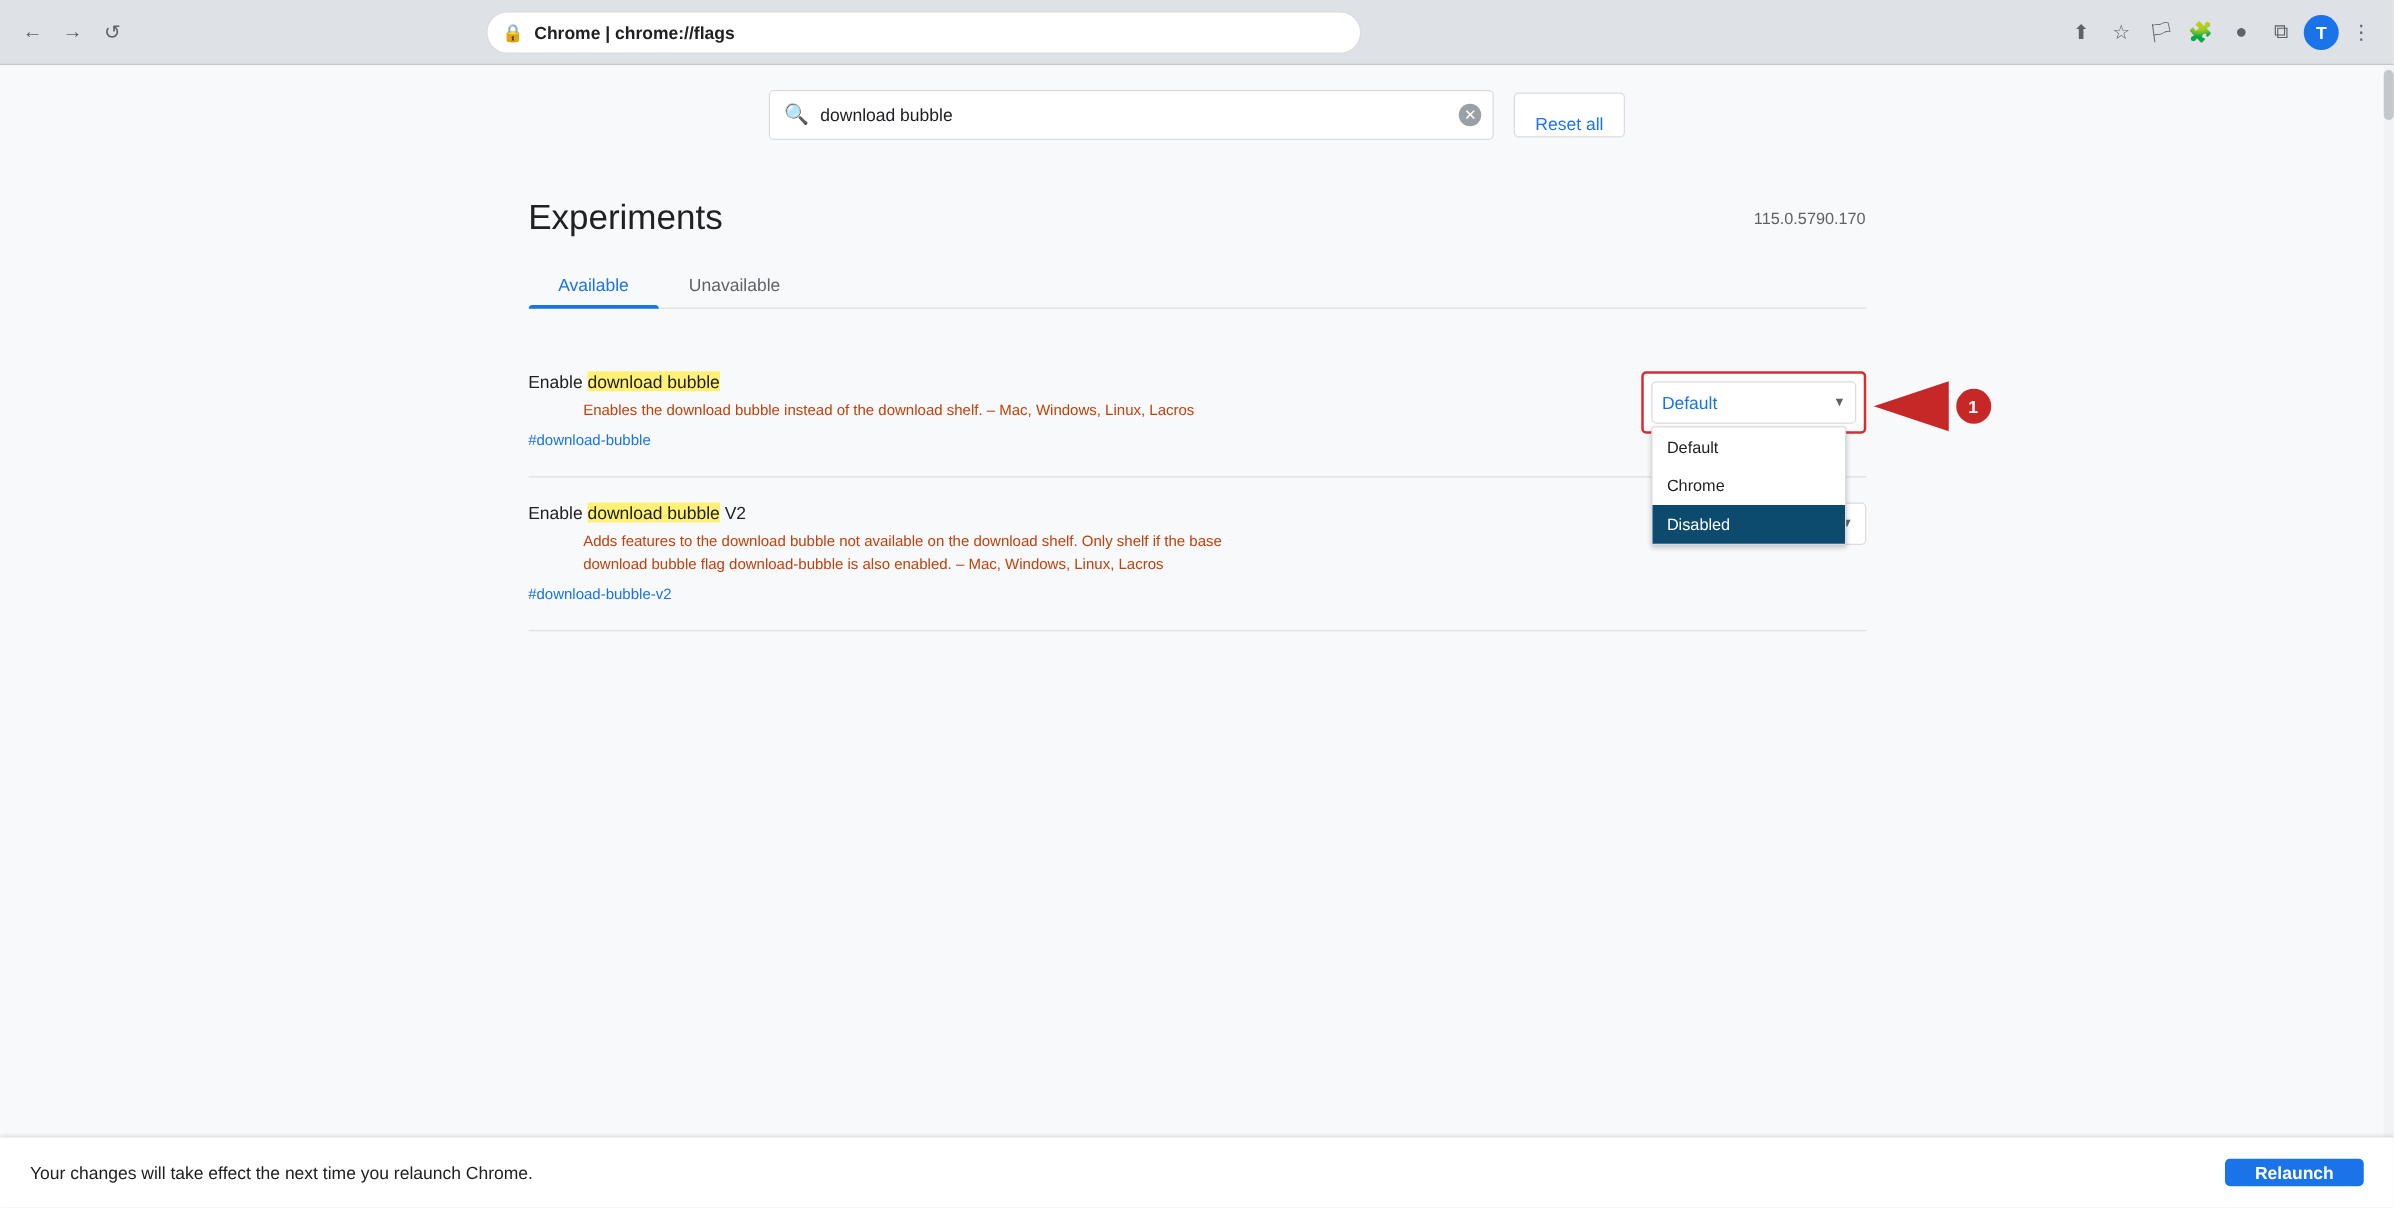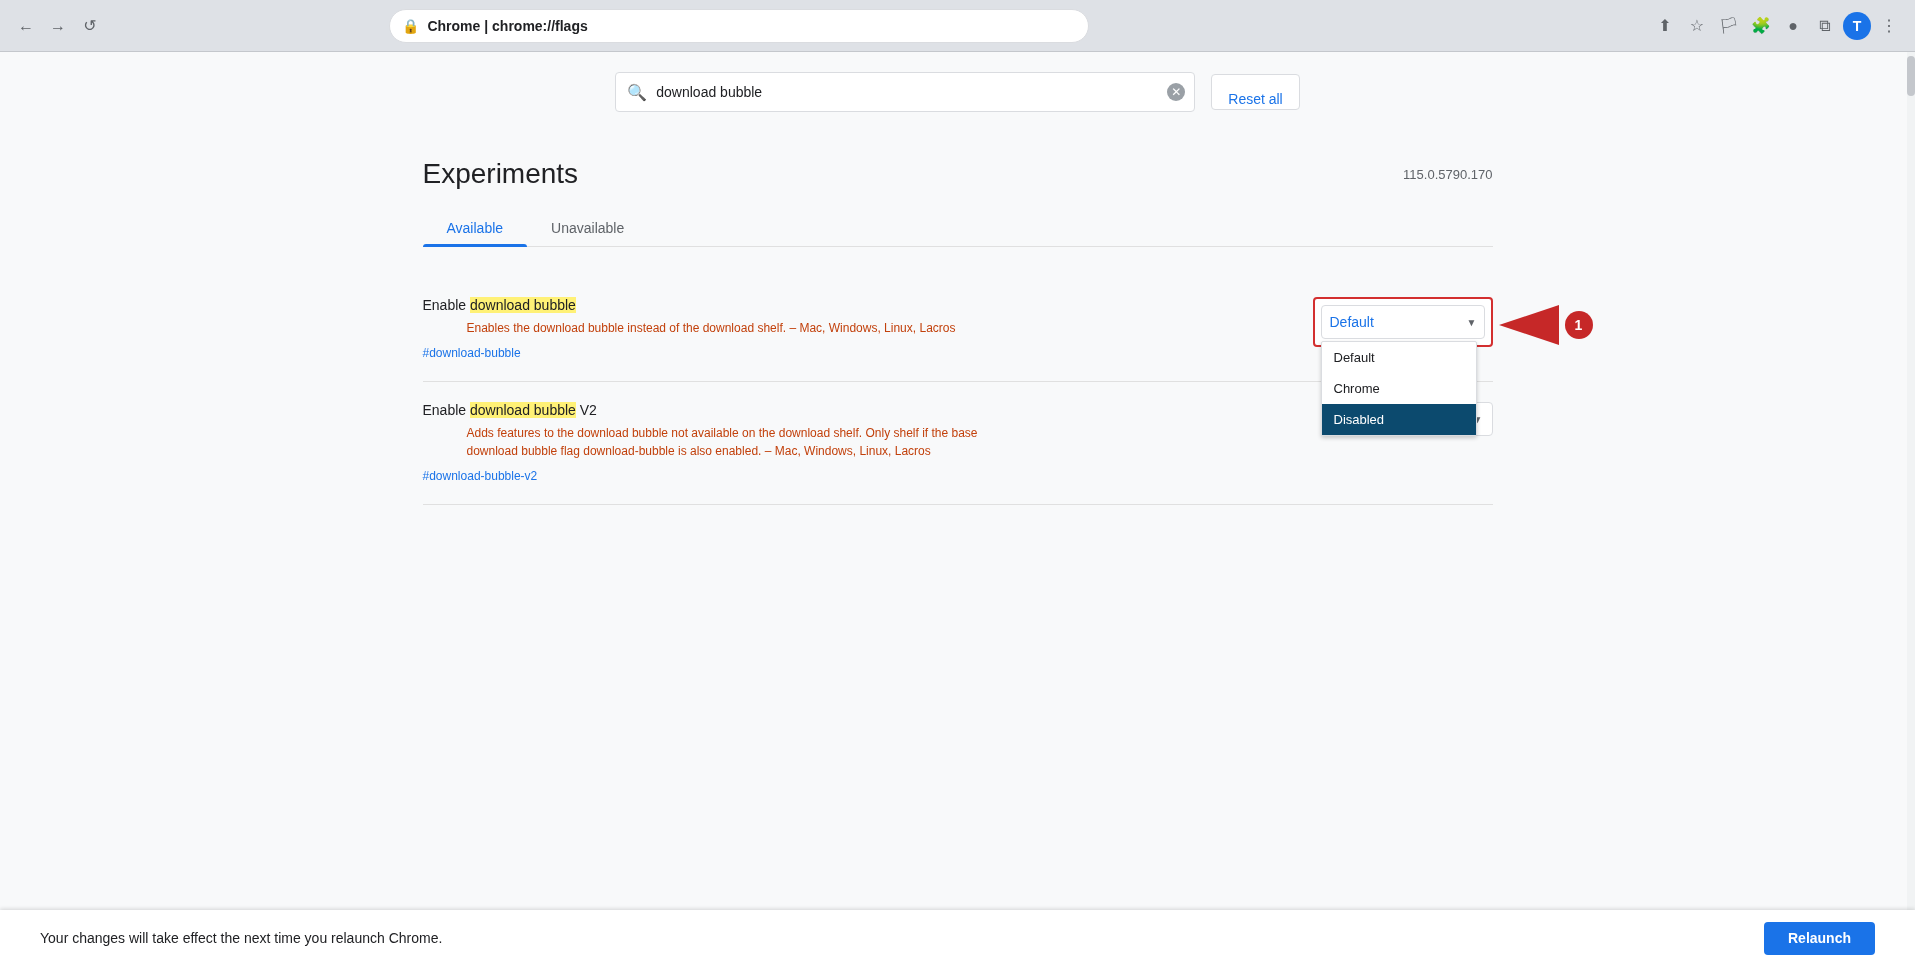--- a/index.html
+++ b/index.html
@@ -375,29 +375,29 @@
       position: fixed;
       bottom: 0;
       left: 0;
       right: 0;
       height: 56px;
       background: #fff;
       box-shadow: 0 -1px 4px rgba(0,0,0,0.15);
       display: flex;
       align-items: center;
       justify-content: space-between;
-      padding: 0 40px;
+      padding: 0 24px;
       z-index: 200;
     }
     .bottom-bar-text {
       font-size: 14px;
       color: #202124;
     }
     .relaunch-btn {
-      height: 33px;
+      height: 22px;
       padding: 0 24px;
       background: #1a73e8;
       color: #fff;
       border: none;
       border-radius: 4px;
       font-size: 14px;
       font-weight: 600;
       cursor: pointer;
     }
 

